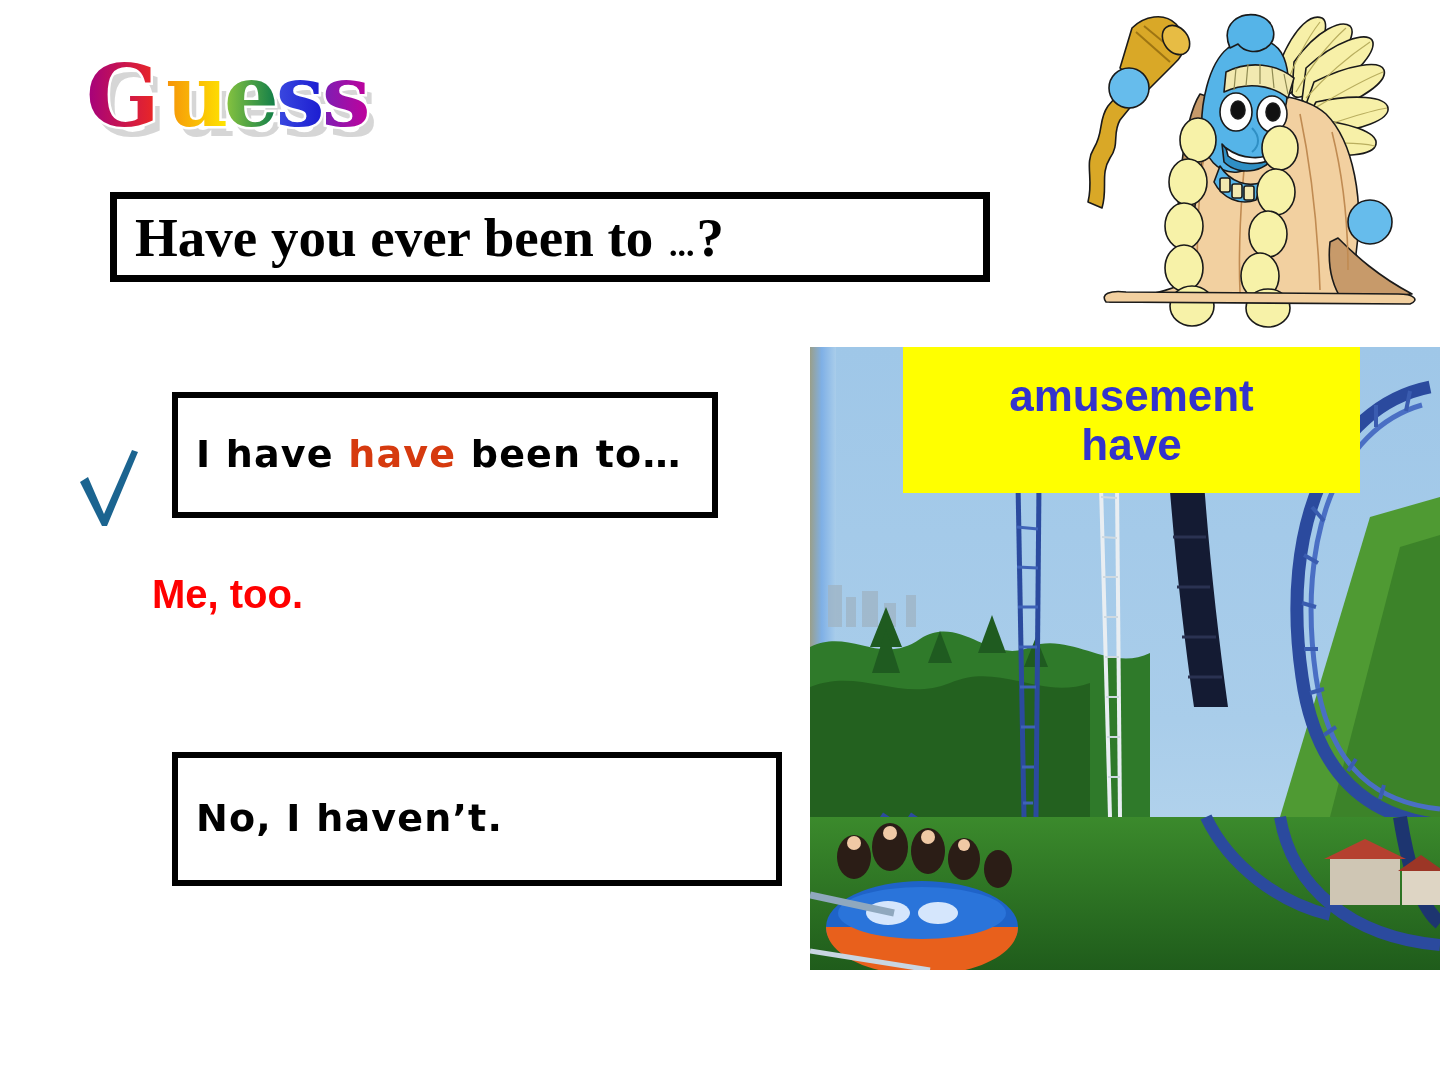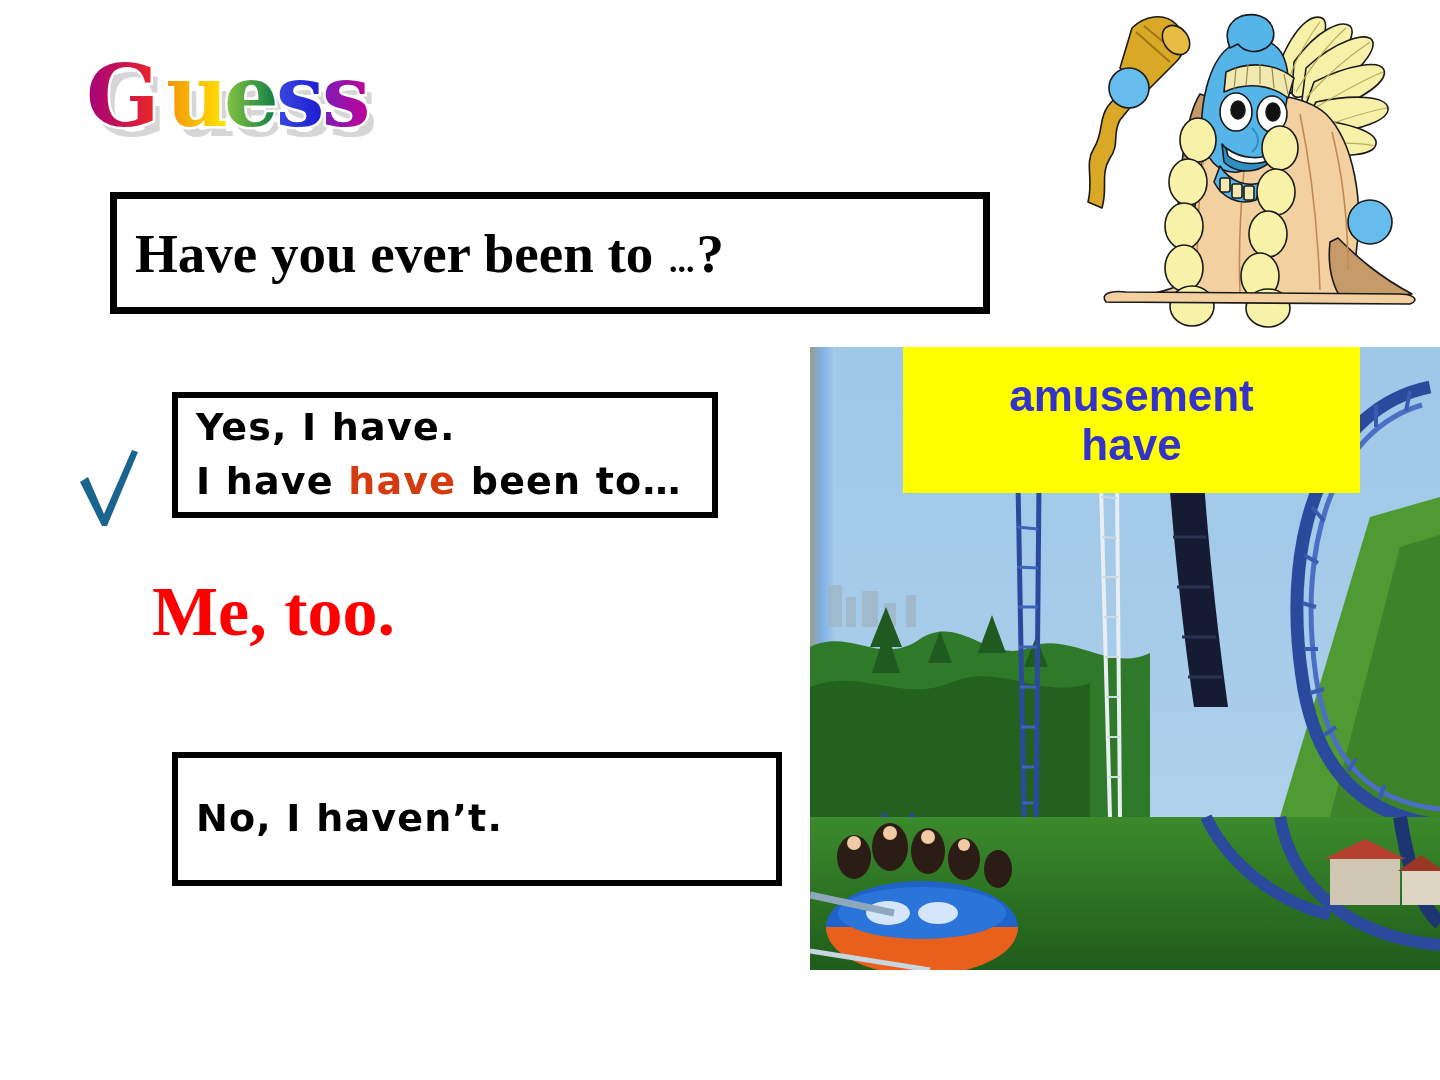--- a/index.html
+++ b/index.html
@@ -39,21 +39,21 @@
   }
   #heading .black { color: #000000; }
   #heading .red { color: #ff0000; }
 
   
   #question-box {
     position: absolute;
     left: 110px;
     top: 192px;
     width: 880px;
-    height: 122px;
+    height: 90px;
     box-sizing: border-box;
     border: 7px solid #000000;
     background: #ffffff;
     display: flex;
     align-items: center;
   }
   #question-text {
     padding-left: 18px;
     font-family: "Liberation Serif", serif;
     font-weight: bold;
@@ -110,25 +110,25 @@
     top: 752px;
     width: 610px;
     height: 134px;
   }
 
   
   #me-too {
     position: absolute;
     left: 152px;
     top: 572px;
-    font-size: 70px;
+    font-size: 40px;
     font-weight: bold;
     color: #ff0000;
     white-space: nowrap;
-    font-family: Liberation Serif, serif;
+    font-family: Liberation Sans, sans-serif;
     text-align: center;
   }
 
   
   #photo {
     position: absolute;
     left: 810px;
     top: 347px;
     width: 630px;
     height: 623px;
@@ -231,21 +231,20 @@
     </div>
   </div>
 
   <div id="check-mark">
     <svg width="66" height="80" viewBox="0 0 66 80" xmlns="http://www.w3.org/2000/svg">
       <path d="M2 34 L10 29 L26 66 L54 2 L60 4 L29 78 L24 78 Z" fill="#1b6490"></path>
     </svg>
   </div>
 
   <div class="answer-box" id="answer-yes">
-    <div class="line">Yes, I have.</div>
     <div class="line"><span>I have </span><span class="hl">have</span><span> been to…</span></div>
   </div>
 
   <div id="me-too">Me, too.</div>
 
   <div class="answer-box" id="answer-no">
     <div class="line">No, I haven’t.</div>
   </div>
 
   <div id="photo">

